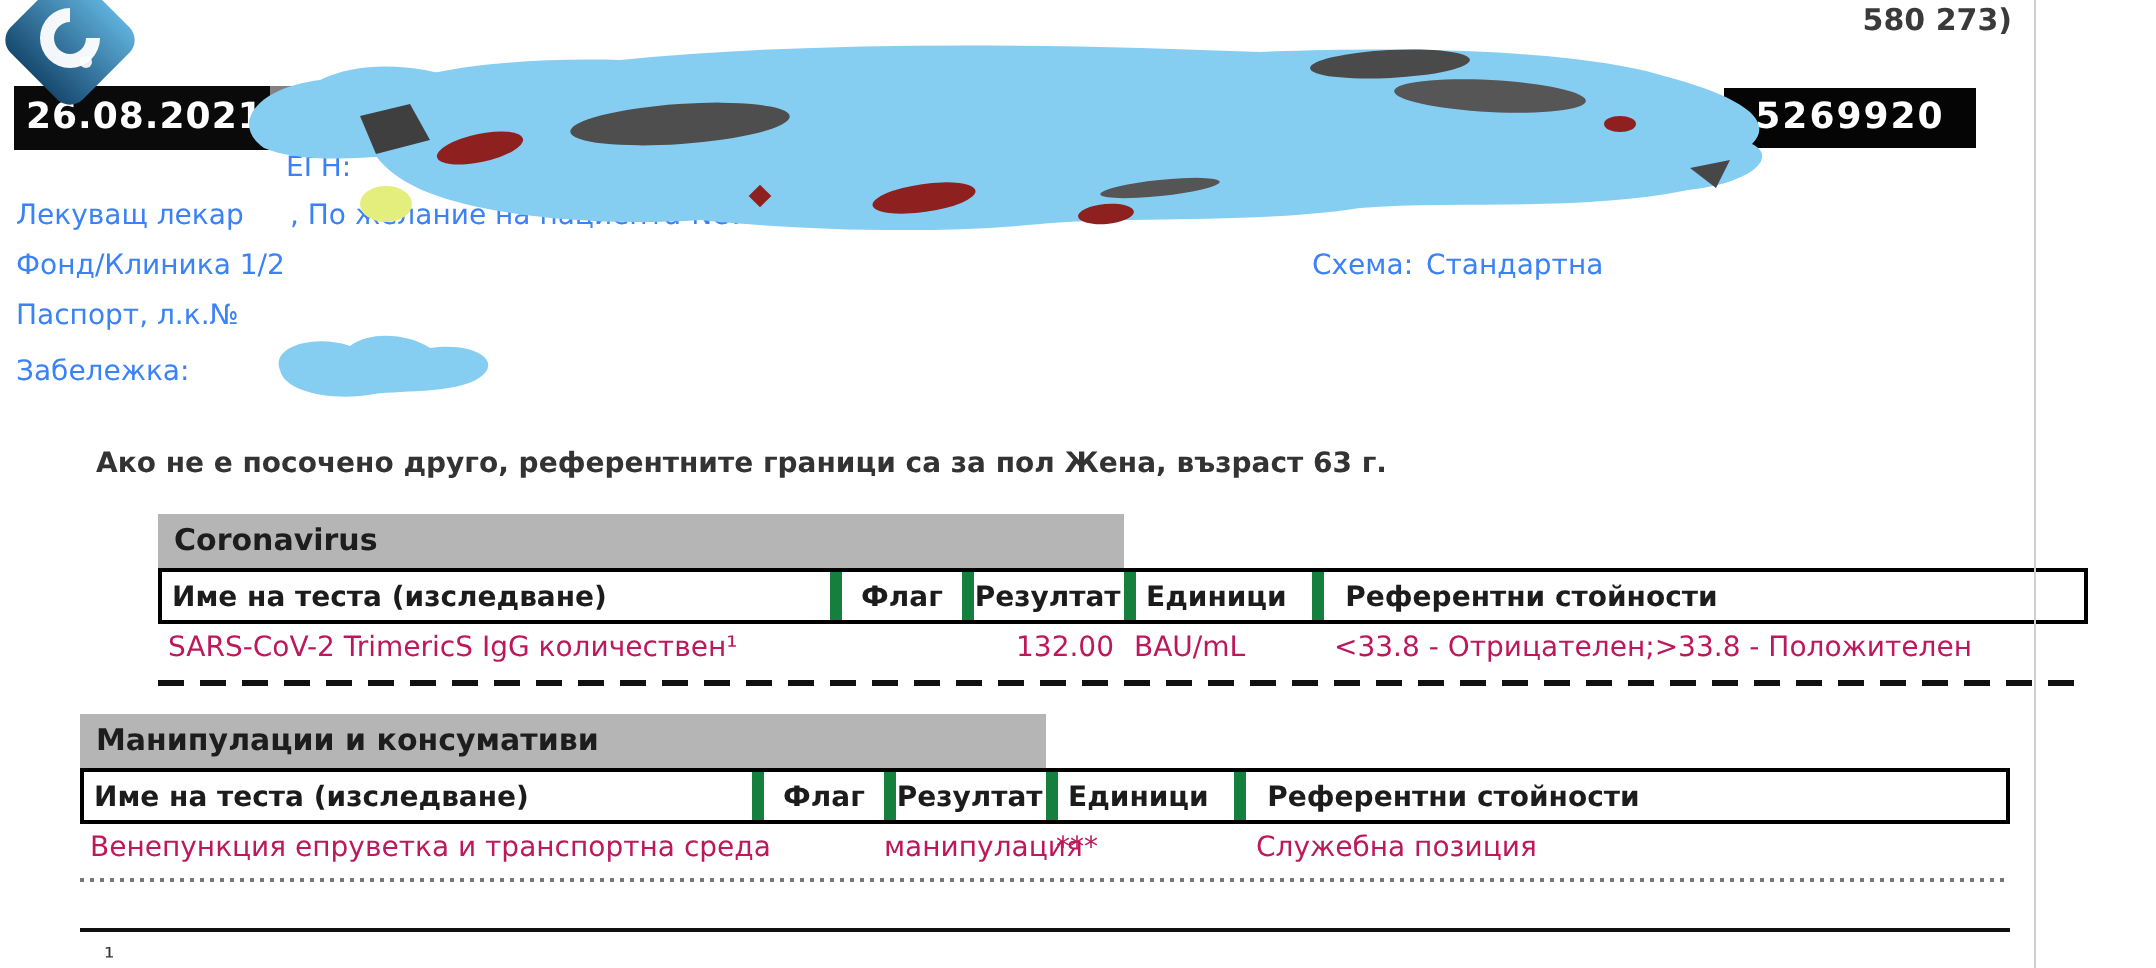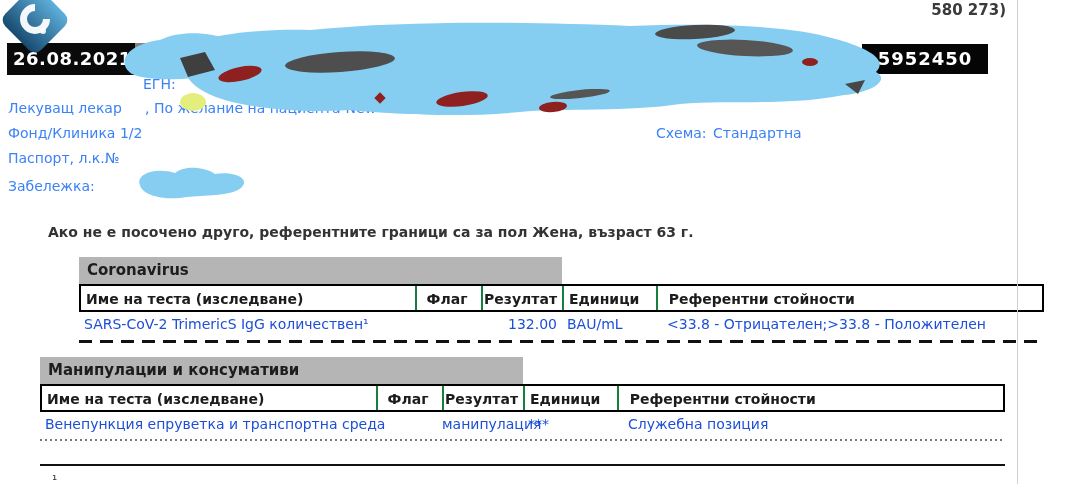--- a/index.html
+++ b/index.html
@@ -38,24 +38,24 @@
 
   .rtable{left:40px;width:965px;}
   #table-1{top:257px;margin-left:39px;} #table-2{top:357px;}
   .band{width:483px;height:27px;background:#b5b5b5;}
   .band span{display:block;line-height:27px;padding-left:8px;
     font-weight:bold;font-size:15px;color:#1d1d1d;}
   .thead{display:flex;width:965px;height:28px;box-sizing:border-box;
     border:2px solid #000;background:#fff;}
   .thead .c{box-sizing:border-box;line-height:26px;font-weight:bold;
     font-size:14px;color:#1c1c1c;overflow:hidden;white-space:nowrap;}
-  .thead .c + .c{border-left:2px solid #15803d;}
+  .thead .c + .c{border-left:6px solid #15803d;}
   .trow{display:flex;width:965px;height:26px;}
   .trow .c{box-sizing:border-box;line-height:24px;font-size:14px;
-    color:#1d4ed8;overflow:visible;white-space:nowrap;}
+    color:#be185d;overflow:visible;white-space:nowrap;}
   .c.col-name{width:335px;padding-left:5px;}
   .c.col-flag{width:67px;padding-left:10px;}
   .c.col-result{width:81px;text-align:right;padding-right:5px;}
   .c.col-units{width:94px;padding-left:5px;}
   .c.col-ref{width:388px;padding-left:11px;}
 
   .sep-dashed{width:965px;height:3px;margin-top:2px;
     background:repeating-linear-gradient(90deg,#111 0 13px,transparent 13px 21px);}
   .sep-dotted{width:965px;height:2px;margin-top:1px;
     background:repeating-linear-gradient(90deg,#777 0 2px,transparent 2px 5px);}
@@ -86,21 +86,21 @@
 </div>
 
 <div class="abs" id="date-bar">
   <span>26.08.2021</span>
 </div>
 <div class="abs" id="name-bar">
   <span id="age-sex">(Ж, 35 г.)</span>
 </div>
 <div class="abs" id="id-label">ID</div>
 <div class="abs" id="id-box">
-  <span>5952450</span>
+  <span>5269920</span>
 </div>
 
 <div class="abs lbl nw" id="egn">ЕГН:</div>
 <div class="abs lbl nw" id="external-id">Външен ID</div>
 <div class="abs lbl nw" id="external-id-note">дм</div>
 
 <div class="abs lbl nw" id="doctor-label">Лекуващ лекар</div>
 <div class="abs lbl nw" id="doctor-value">, По желание на пациента-New-</div>
 <div class="abs lbl nw" id="fund-clinic">Фонд/Клиника 1/2</div>
 <div class="abs lbl nw" id="scheme-label">Схема:</div>

